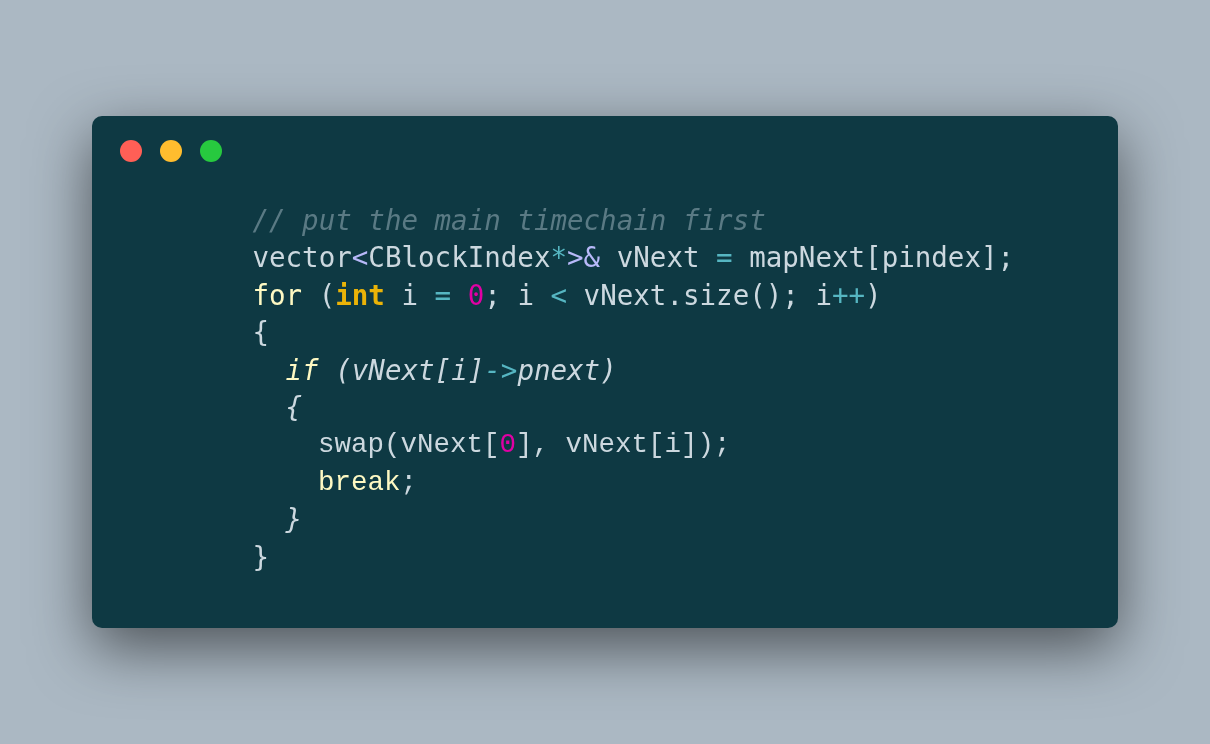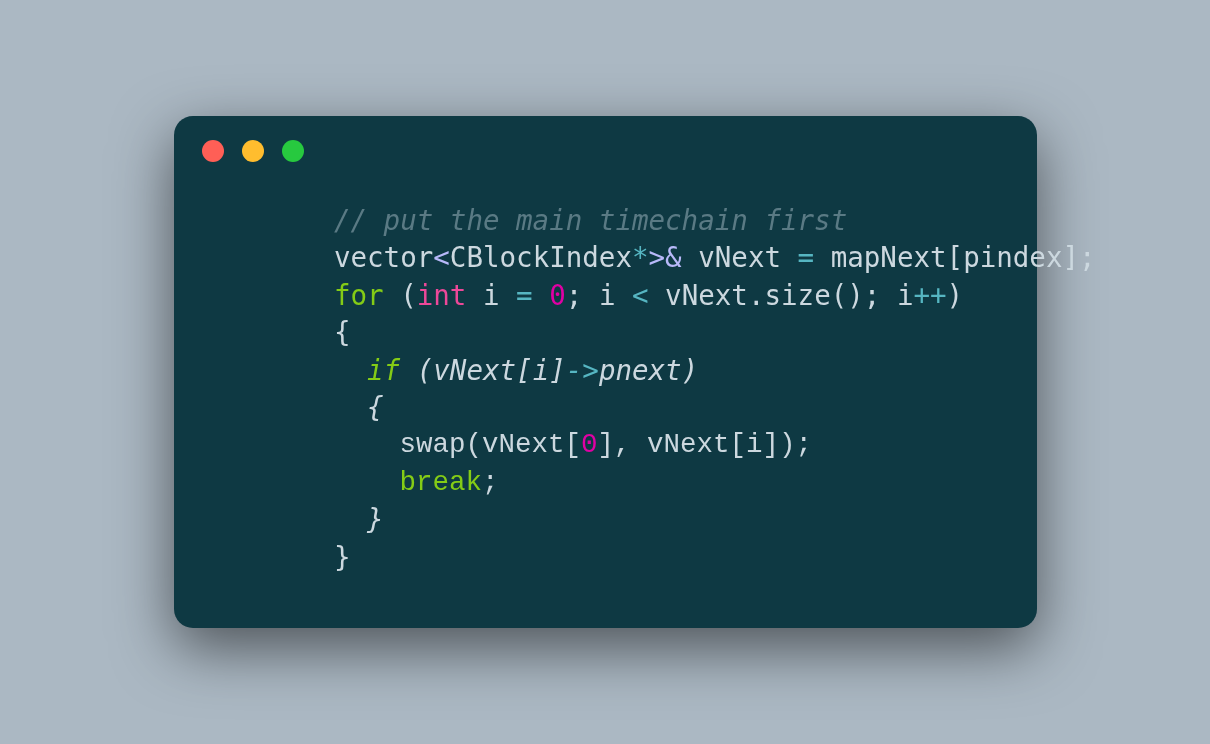--- a/index.html
+++ b/index.html
@@ -6,23 +6,23 @@
   body {
     width: 1210px;
     height: 744px;
     background: #ABB8C3;
     display: flex;
     align-items: center;
     justify-content: center;
     overflow: hidden;
   }
   .card {
-    width: 863px;
+    width: 1026px;
     background: #0E3943;
-    border-radius: 19px;
+    border-radius: 10px;
     box-shadow: 0 20px 60px rgba(0,0,0,0.55);
     padding-top: 24px;
     padding-bottom: 52px;
   }
   .traffic {
     display: flex;
     gap: 18px;
     padding-left: 28px;
     padding-bottom: 12px;
   }
@@ -45,22 +45,22 @@
   .line { display: block; }
   .indent1 { padding-left: 8ch; }
   .indent2 { padding-left: 10ch; font-style: italic; }
   .indent3 { padding-left: 12ch; font-family: Liberation Mono, monospace; }
 
   
   .tok-comment  { color: #5A7A84; font-style: italic; }
   .tok-default  { color: #CCD8DF; }
   .tok-angle    { color: #B8B9F9; }          
   .tok-star     { color: #56B6C2; }          
-  .tok-keyword  { color: #84cc16; }          
-  .tok-type     { color: #ec4899; }          
+  .tok-keyword  { color: #fef9c3; }          
+  .tok-type     { color: #eab308; font-weight: bold; }          
   .tok-op       { color: #56B6C2; }          
   .tok-num      { color: #E000A4; }          
 </style>
 </head>
 <body>
 
 <div class="card">
   <div class="traffic">
     <div class="dot red"></div>
     <div class="dot yellow"></div>

